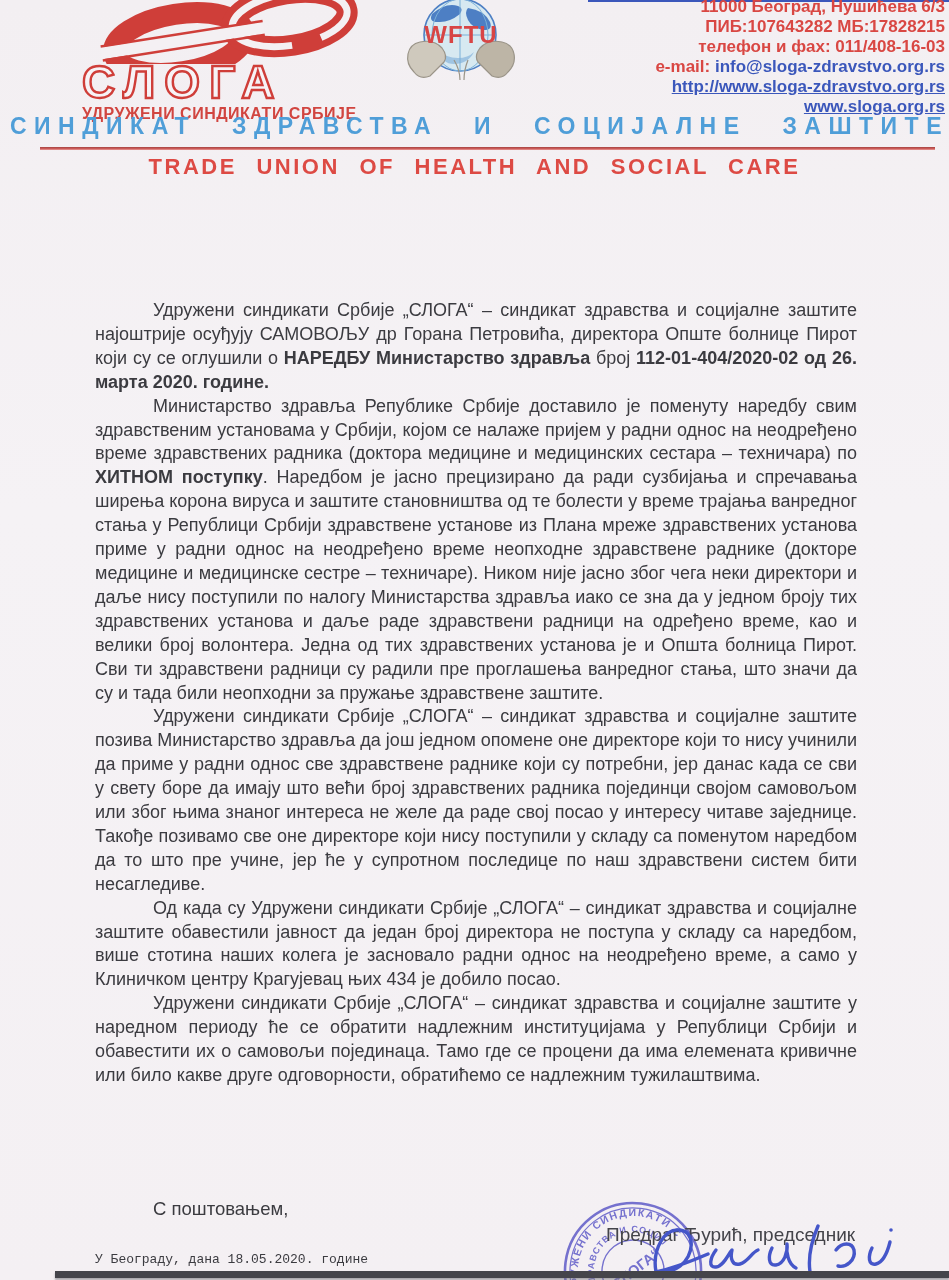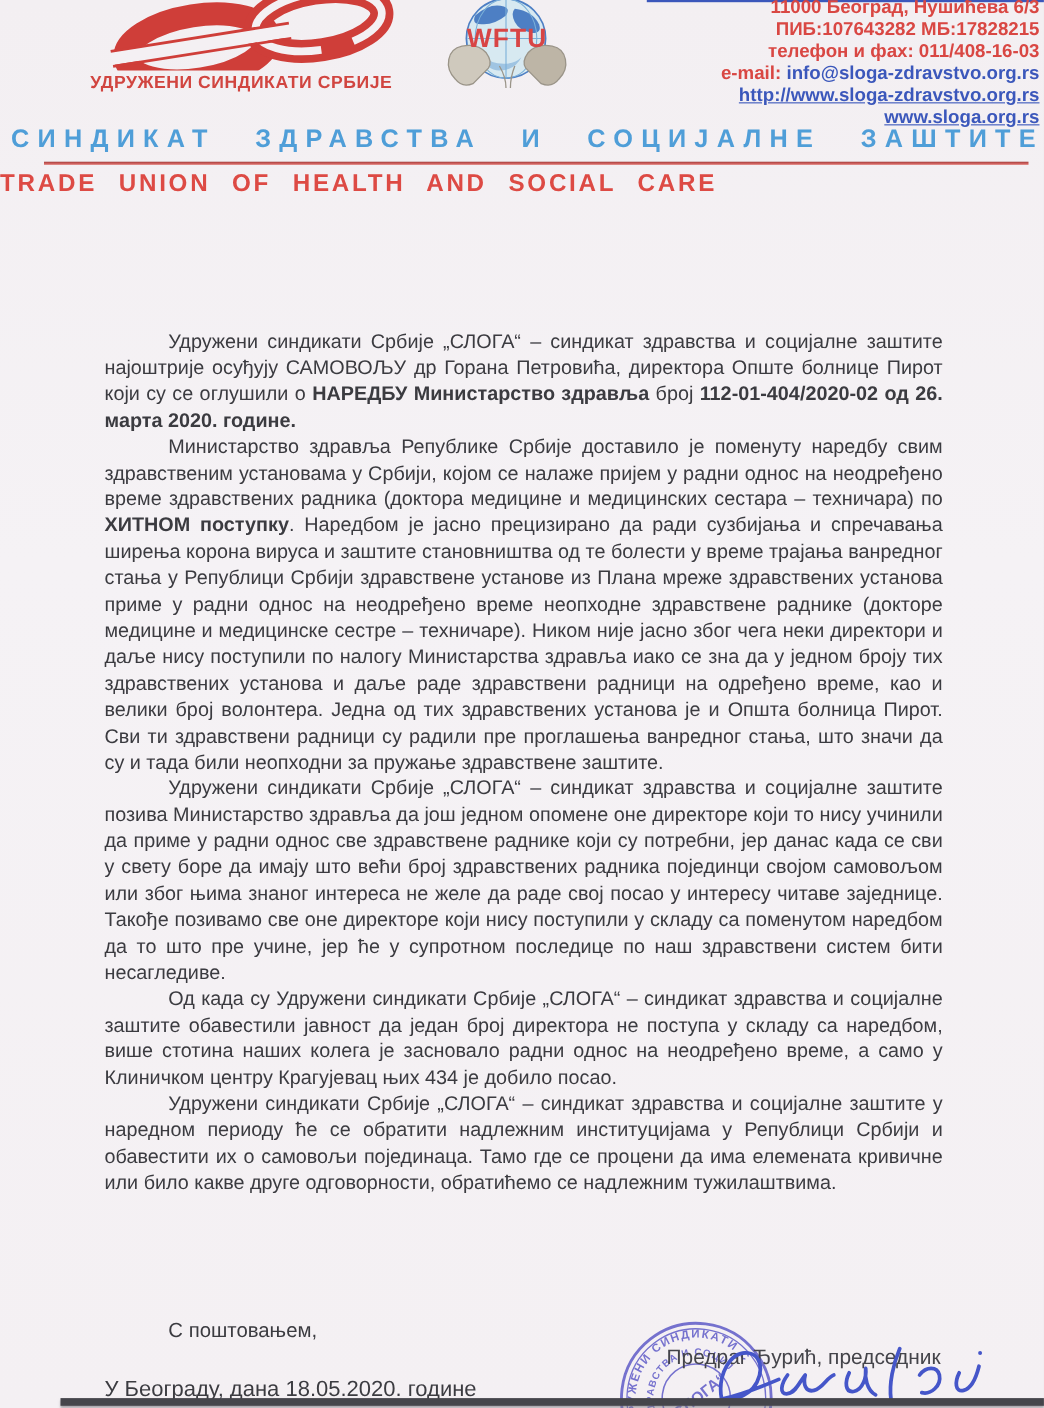--- a/index.html
+++ b/index.html
@@ -30,39 +30,39 @@
   .org-cyr{
     position:absolute;top:113px;left:0;width:100%;text-align:right;
     color:#4f9ed8;font-size:23px;font-weight:bold;letter-spacing:7.5px;word-spacing:22px;
     white-space:nowrap;
   }
   .red-rule{
     position:absolute;top:147px;left:40px;right:14px;height:3px;
     background:linear-gradient(180deg,#a34a48 0%,#c34c4a 40%,#e89a97 100%);
   }
   .org-en{
-    position:absolute;top:154px;left:0;width:100%;
+    position:absolute;top:154px;left:0;width:100%;text-align:center;
     color:#dd4a44;font-size:22px;font-weight:bold;letter-spacing:2.5px;word-spacing:11px;
     white-space:nowrap;
   }
   
   .title{
     position:absolute;top:226px;left:95px;right:92px;margin:0;
     font-size:20px;font-weight:bold;color:#2e2e33;text-align:center;letter-spacing:.2px;
     white-space:nowrap;
   }
   .letter-body{position:absolute;top:299px;left:95px;right:92px;}
   .para{
     margin:0;text-align:justify;text-indent:58px;
     font-size:18px;line-height:23.9px;color:#3b3b40;
   }
   .para .bold{font-weight:bold;}
   .closing{position:absolute;left:153px;top:1198px;font-size:18.5px;color:#3b3b40;}
   .signer{position:absolute;left:606px;top:1224px;font-size:19px;color:#44444a;z-index:2;white-space:nowrap;}
-  .dateline{position:absolute;left:95px;top:1252px;font-size:20px;color:#3b3b40;z-index:4;}
+  .dateline{position:absolute;left:95px;top:1252px;font-size:13px;color:#3b3b40;z-index:4;font-family:Liberation Mono, monospace;}
   .stamp-svg{position:absolute;left:545px;top:1183px;z-index:1;opacity:.82;}
   .sig-svg{position:absolute;left:650px;top:1222px;z-index:3;}
   .bottom-bar{
     position:absolute;left:55px;right:0;top:1271px;height:7px;background:#45454b;z-index:5;
     box-shadow:0 2px 2px rgba(120,118,125,.6);
   }
 </style>
 </head>
 <body>
 
@@ -73,20 +73,21 @@
     <svg class="chain-svg" width="300" height="64" viewBox="0 0 300 64">
       <g transform="rotate(-9 150 32)">
         <ellipse cx="92" cy="34" rx="66" ry="29" fill="none" stroke="#cf3e39" stroke-width="21"></ellipse>
         <ellipse cx="205" cy="28" rx="58" ry="26" fill="none" stroke="#cf3e39" stroke-width="21"></ellipse>
         <ellipse cx="205" cy="28" rx="58" ry="26" fill="none" stroke="#f4f0f3" stroke-width="7" stroke-dasharray="40 30 200 0"></ellipse>
         <rect x="14" y="26" width="164" height="12" fill="#f4f0f3"></rect>
         <rect x="14" y="24" width="164" height="2.5" fill="#cf3e39"></rect>
         <rect x="14" y="38" width="164" height="2.5" fill="#cf3e39"></rect>
       </g>
     </svg>
+    <div class="logo-name">СЛОГА</div>
     <div class="logo-sub">УДРУЖЕНИ СИНДИКАТИ СРБИЈЕ</div>
   </div>
 
   <svg class="wftu-svg" width="126" height="92" viewBox="0 0 126 92">
     <circle cx="62" cy="37" r="36" fill="#d7e9f1" stroke="#4d7fc4" stroke-width="1.6"></circle>
     <path d="M34 16 q14 -12 26 -8 q6 2 2 8 q-10 8 -20 8 q-12 1 -8 -8z" fill="#4d7fc4"></path>
     <path d="M70 10 q16 2 22 14 q3 8 -6 8 q-12 -2 -16 -10 q-4 -8 0 -12z" fill="#4d7fc4"></path>
     <path d="M40 52 q8 8 20 8 q10 0 16 -6 q-6 12 -20 12 q-12 0 -16 -14z" fill="#9fc4e2"></path>
     <path d="M62 1 v72" stroke="#7ab0d8" stroke-width="1" fill="none"></path>
     <path d="M27 37 h70" stroke="#7ab0d8" stroke-width="1" fill="none"></path>

